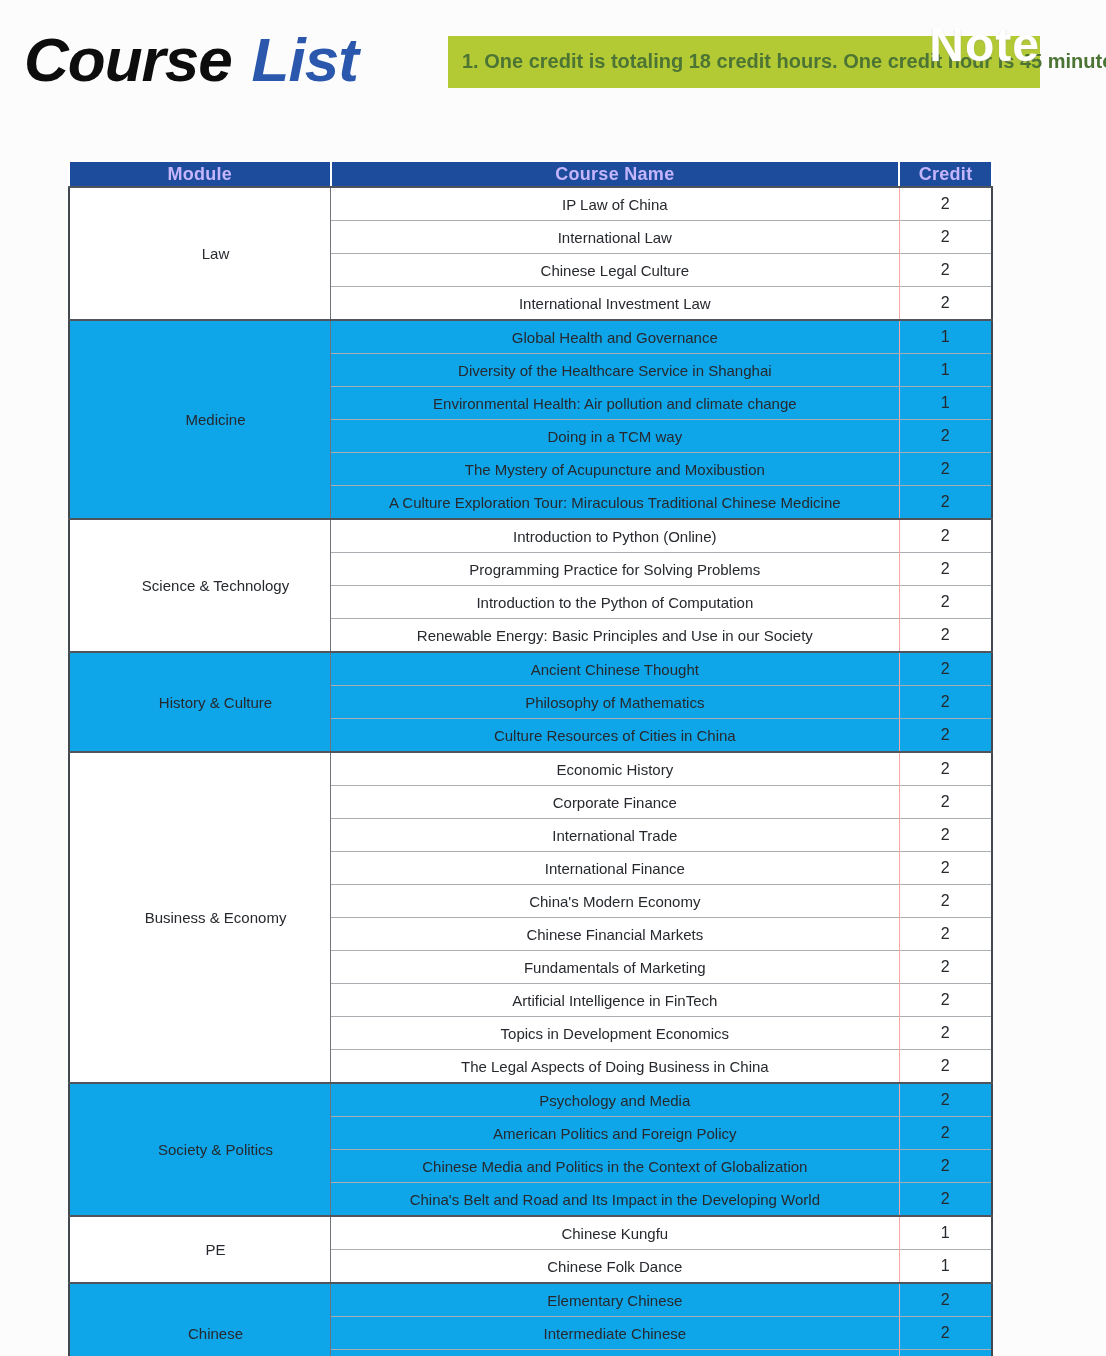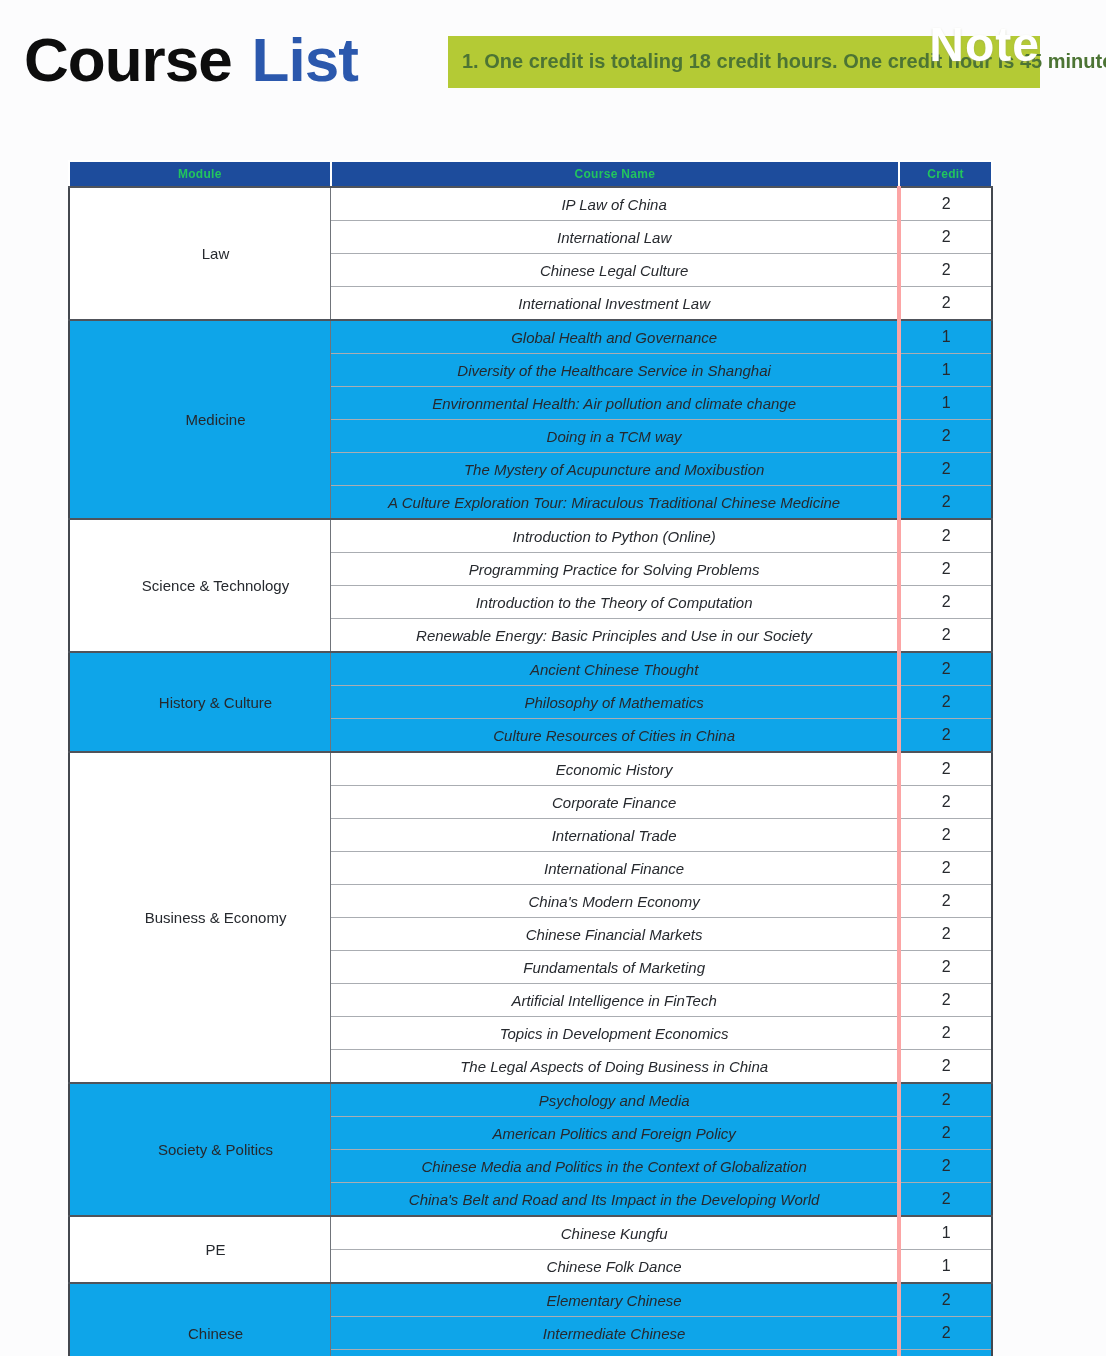--- a/index.html
+++ b/index.html
@@ -1,40 +1,40 @@
 <!DOCTYPE html>
 <html><head>
 <meta charset="utf-8">
 <style>
   html,body{margin:0;padding:0;background:#fdfdfe;}
   .page{position:relative;width:1106px;height:1356px;background:#fcfcfd;overflow:hidden;
         font-family:"Liberation Sans", sans-serif;}
 
   
   .title{position:absolute;left:24px;top:24px;font-size:62px;font-weight:800;
-         letter-spacing:-1px;white-space:nowrap;}
+         letter-spacing:-1px;white-space:nowrap;font-style:italic;}
   .title .w1{color:#0d0d0d;}
   .title .w2{color:#2b58ad;margin-left:20px;}
 
   
   .note-box{position:absolute;left:448px;top:36px;width:592px;box-sizing:border-box;
             background:#b4ca35;padding:9px 12px 11px 14px;}
   .note-line{font-size:20px;font-weight:bold;color:#4c7434;line-height:1.6;white-space:nowrap;}
   .note-label{position:absolute;top:-19px;right:0px;font-size:48px;font-weight:800;color:#ffffff;
               letter-spacing:1px;text-shadow:0 1px 2px rgba(150,160,110,0.45);}
 
   
   .table-wrap{position:absolute;left:68px;top:160px;}
   table{border-collapse:collapse;width:925px;background:#ffffff;border:2px solid #43474e;}
-  th{background:#1d4c9c;color:#22c55e;font-size:12px;font-weight:bold;height:22px;
+  th{background:#1d4c9c;color:#c4b5fd;font-size:18px;font-weight:bold;height:22px;
      border:2px solid #ffffff;border-bottom:2px solid #50545b;letter-spacing:0.3px;text-align:center;}
   td{font-size:15px;color:#26292e;text-align:center;height:32px;background:#ffffff;
      padding:0 6px;}
   td.m{border-right:1px solid #70747a;padding-left:37px;}
-  td.c{border-right:4px solid #fca5a5;font-style:italic;}
+  td.c{border-right:1px solid #fca5a5;}
   tr.sep td.c, tr.sep td.r{border-top:1px solid #aaadb2;}
   tr.start td{border-top:2px solid #50545b;}
   tr.shaded td{background:#0ea5e9;}
   td.r{font-size:16px;}
 </style>
 </head>
 <body>
 
 <div class="page">
 
@@ -110,21 +110,21 @@
         <tr class="start">
           <td class="m" rowspan="4">Science &amp; Technology</td>
           <td class="c">Introduction to Python (Online)</td>
           <td class="r">2</td>
         </tr>
         <tr class="sep">
           <td class="c">Programming Practice for Solving Problems</td>
           <td class="r">2</td>
         </tr>
         <tr class="sep">
-          <td class="c">Introduction to the Theory of Computation</td>
+          <td class="c">Introduction to the Python of Computation</td>
           <td class="r">2</td>
         </tr>
         <tr class="sep">
           <td class="c">Renewable Energy: Basic Principles and Use in our Society</td>
           <td class="r">2</td>
         </tr>
 
         <tr class="start shaded">
           <td class="m" rowspan="3">History &amp; Culture</td>
           <td class="c">Ancient Chinese Thought</td>

